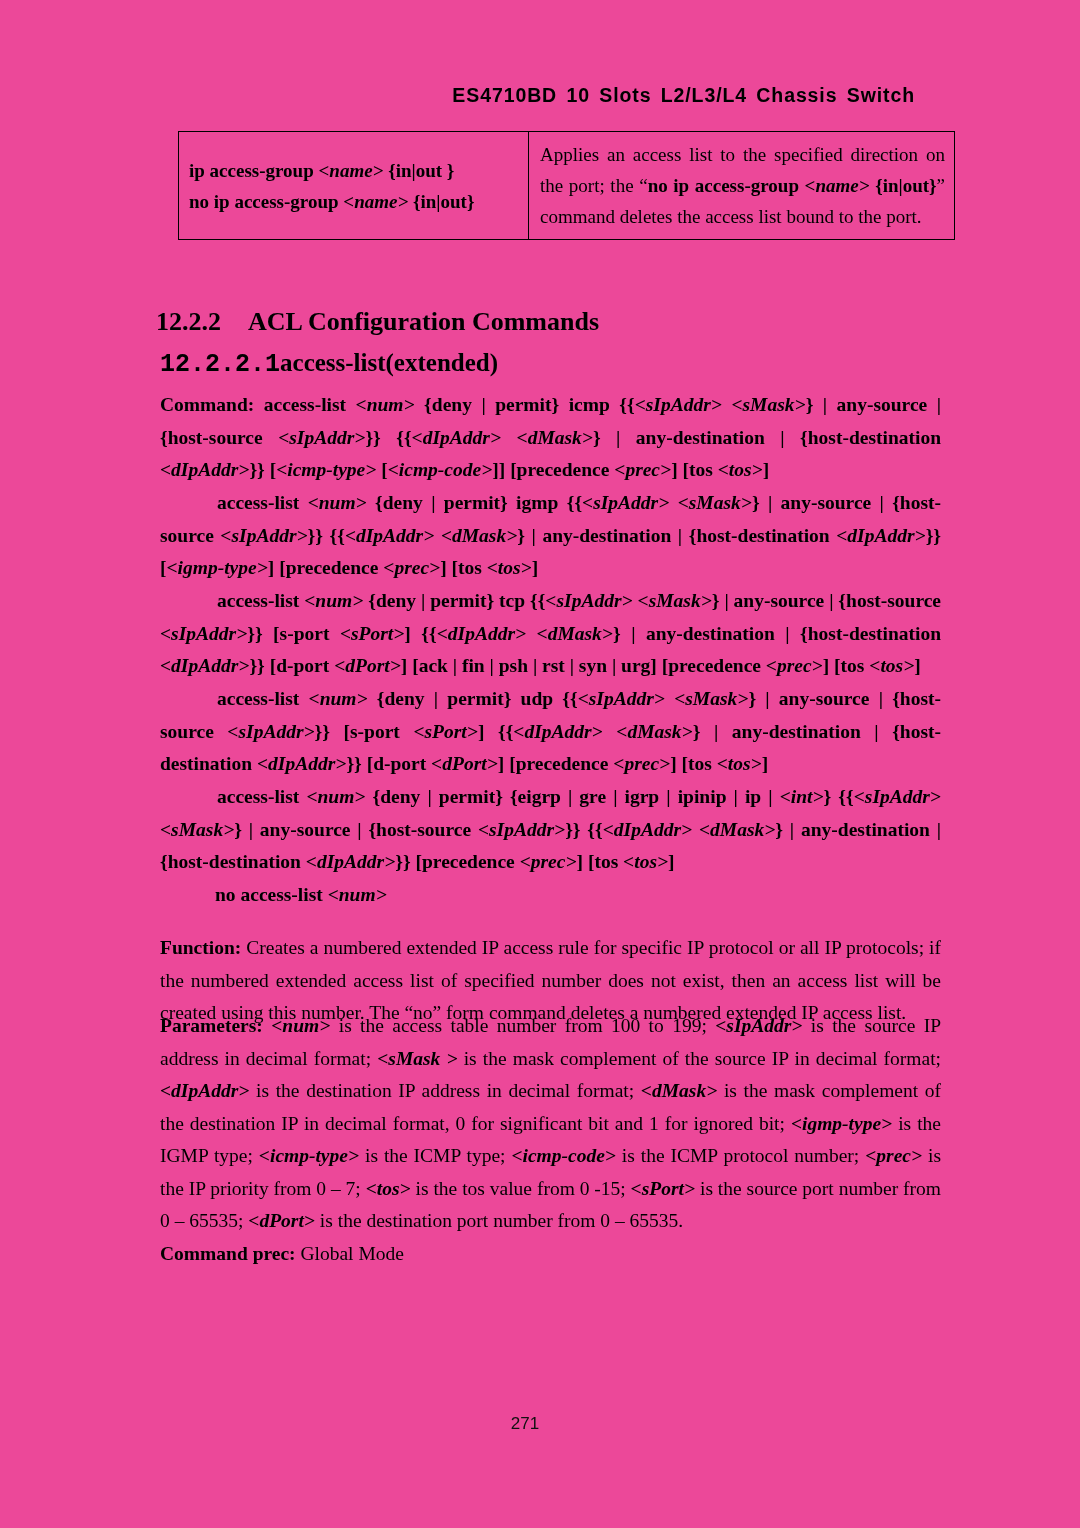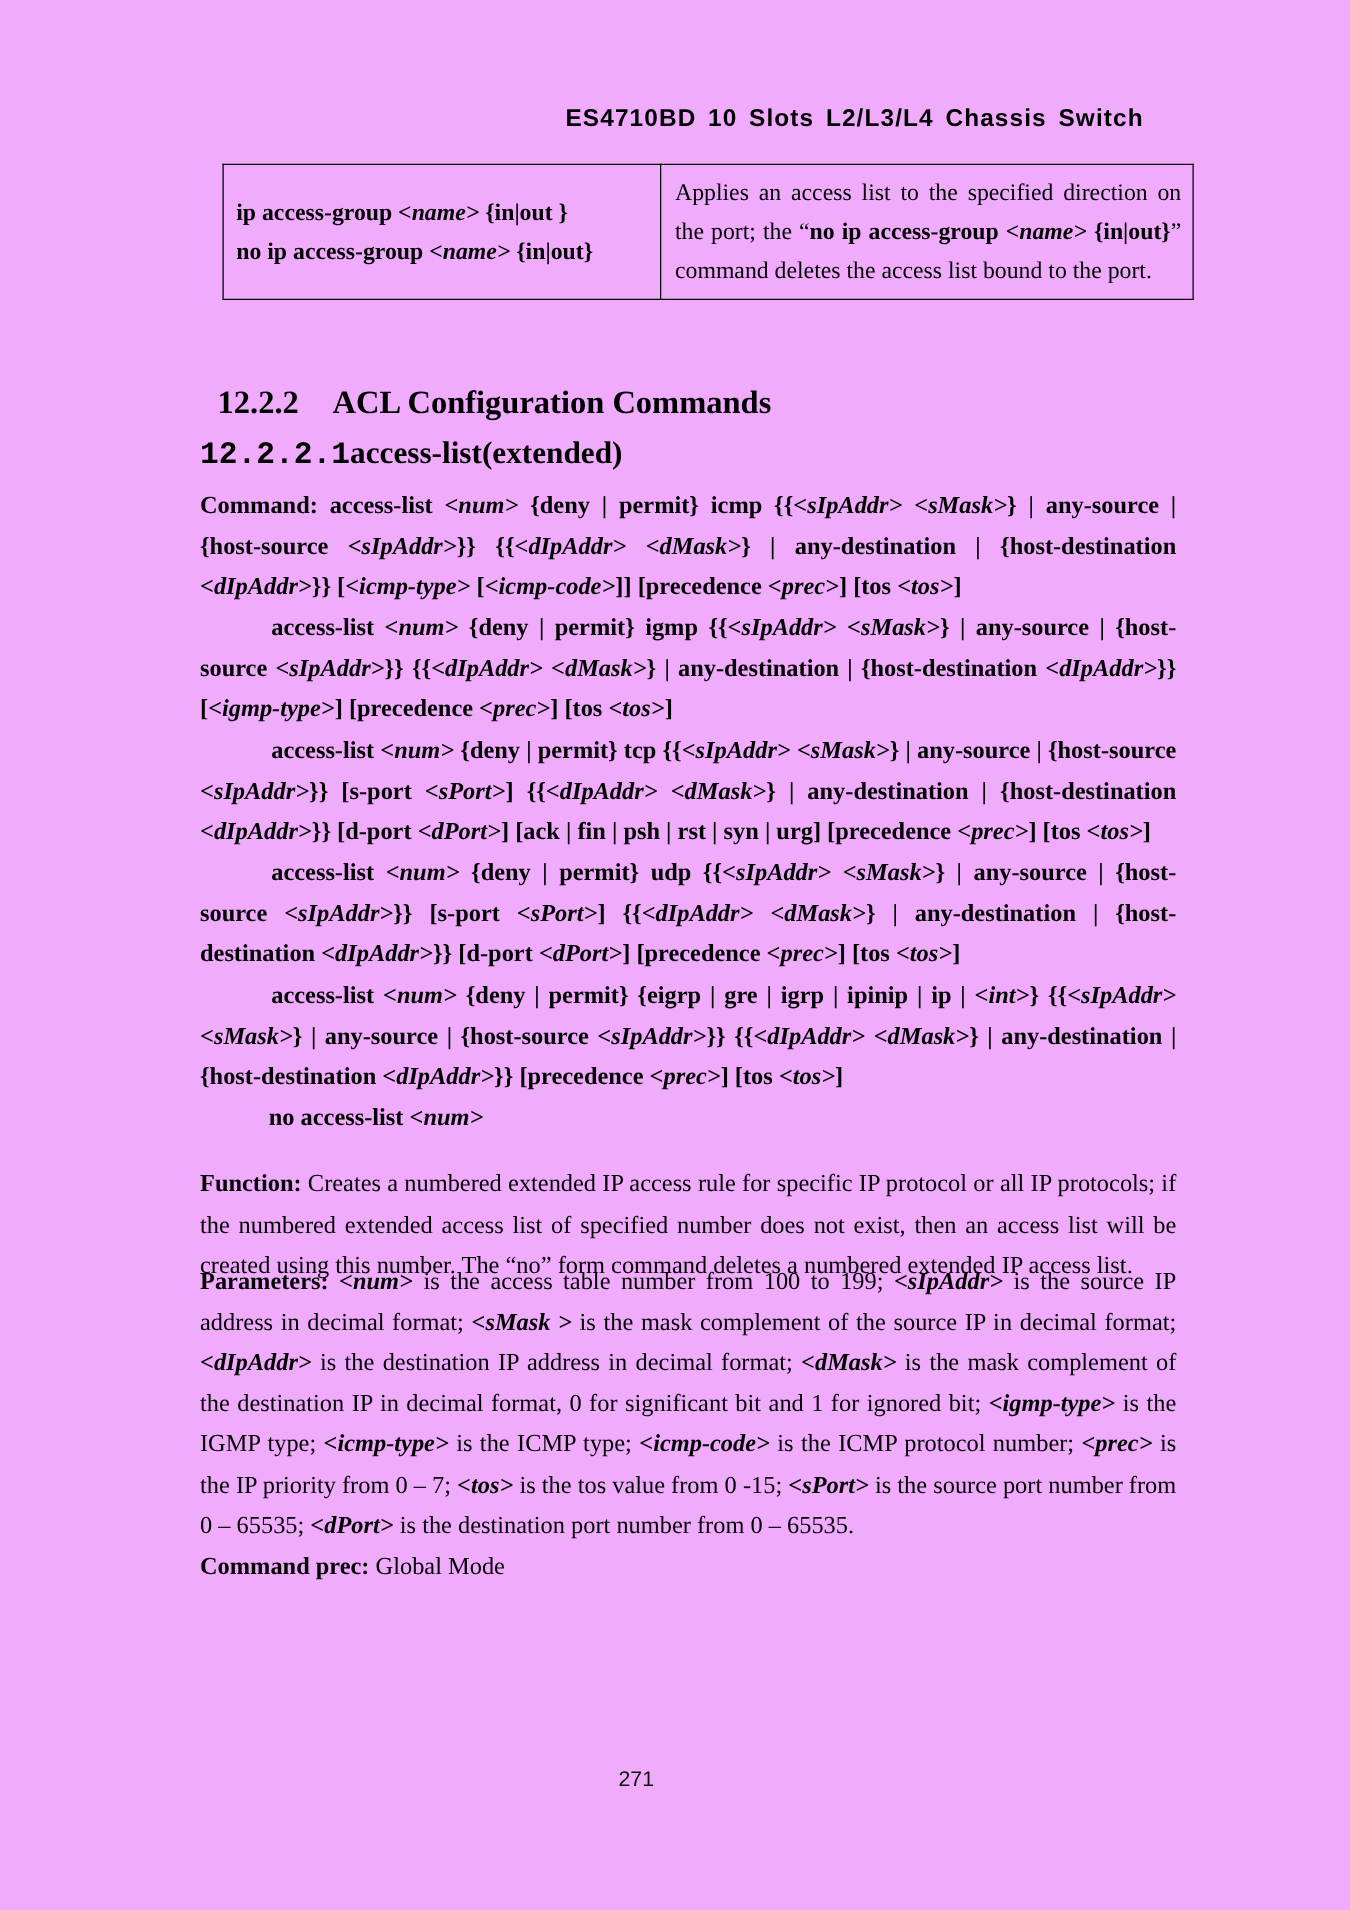--- a/index.html
+++ b/index.html
@@ -8,21 +8,21 @@
     background: #ffffff;
   }
   body {
     font-family: "Liberation Serif", "DejaVu Serif", serif;
     color: #000000;
   }
   .page {
     position: relative;
     width: 1080px;
     height: 1528px;
-    background: #f0abfc;
+    background: #ec4899;
     overflow: hidden;
   }
 
   
   .running-header {
     position: absolute;
     top: 84px;
     left: 160px;
     width: 755px;
     text-align: right;
@@ -61,21 +61,21 @@
     text-align: justify;
     text-align-last: left;
     font-weight: normal;
     padding-left: 11px;
   }
   .cmd-table .ln { display: block; white-space: nowrap; }
 
   
   .h2 {
     position: absolute;
-    left: 174px;
+    left: 156px;
     font-weight: bold;
     font-size: 26px;
     line-height: 30px;
     white-space: nowrap;
   }
   .h2 .num { display: inline-block; min-width: 92px; }
   .h3 {
     position: absolute;
     left: 160px;
     font-weight: bold;
@@ -110,21 +110,21 @@
     text-align-last: left;
   }
   .prose b { font-weight: bold; }
   i, .it { font-style: italic; }
   .bi { font-weight: bold; font-style: italic; }
 
   
   .page-number {
     position: absolute;
     top: 1414px;
-    left: 0;
+    left: 16px;
     width: 1018px;
     text-align: center;
     font-family: "Liberation Sans", "DejaVu Sans", sans-serif;
     font-size: 17px;
     color: #111;
   }
 </style>
 </head>
 <body>
 

